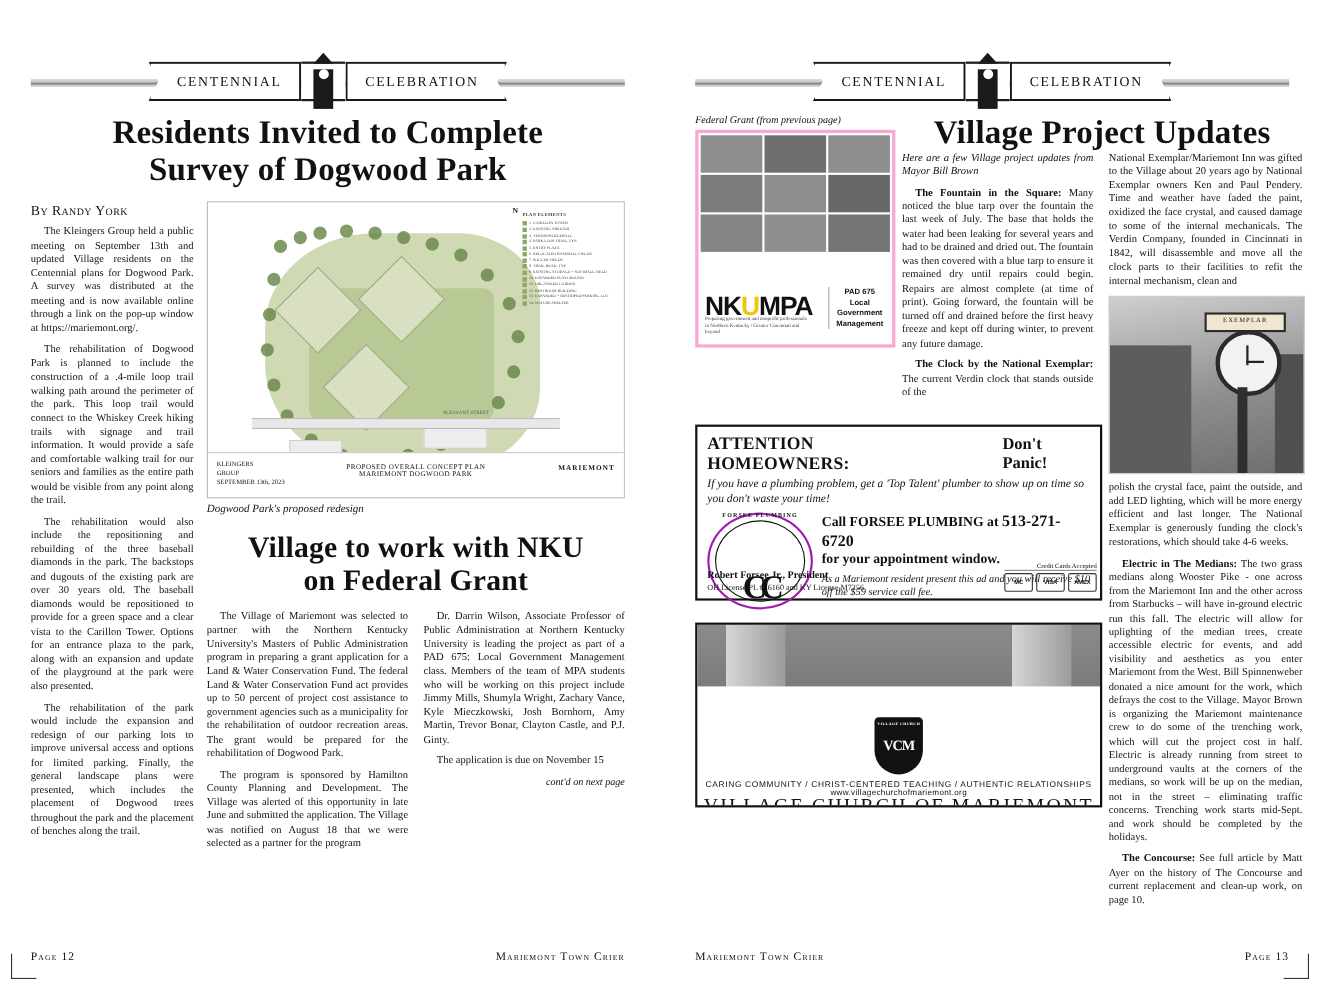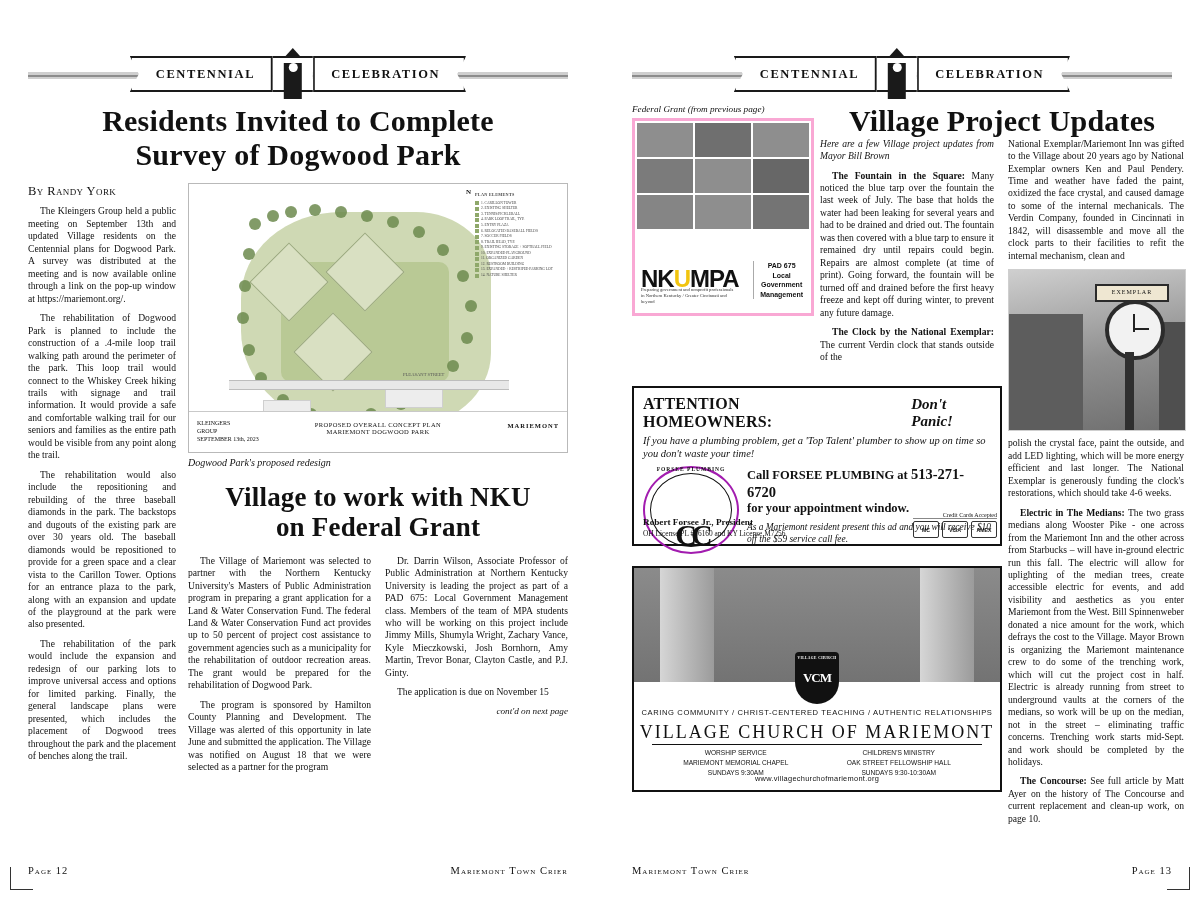--- a/index.html
+++ b/index.html
@@ -12,21 +12,21 @@
   .page{position:relative;box-sizing:border-box;}
   .page-left{width:600px;height:900px;padding:56px 32px 40px 28px;}
   .page-right{width:600px;height:900px;padding:56px 28px 40px 32px;}
 
   
   .banner{position:relative;height:38px;margin-bottom:10px;}
   .banner .rule{position:absolute;left:0;right:0;top:16px;height:7px;background:#cfcfcf;}
   .banner .rule:after{content:"";position:absolute;left:0;right:0;top:2.5px;height:2px;background:#8c8c8c;}
   .ribbon{position:absolute;left:50%;transform:translateX(-50%);top:0;display:flex;align-items:stretch;height:36px;}
   .ribbon-seg{background:#fff;border:2px solid #1a1a1a;display:flex;align-items:center;justify-content:center;
-    padding:0 16px;font-family:"Liberation Serif",serif;font-weight:bold;letter-spacing:1.6px;font-size:12.5px;}
+    padding:0 16px;font-family:"Liberation Serif",serif;font-weight:normal;letter-spacing:1.6px;font-size:12.5px;}
   .ribbon-seg.left{clip-path:polygon(0 0,100% 0,100% 100%,0 100%,9px 50%);padding-left:24px;}
   .ribbon-seg.right{clip-path:polygon(0 0,100% 0,calc(100% - 9px) 50%,100% 100%,0 100%);padding-right:24px;}
   .tower{width:40px;background:#fff;border:2px solid #1a1a1a;border-left:none;border-right:none;position:relative;}
   .tower-glyph{position:absolute;left:50%;top:-10px;transform:translateX(-50%);}
   .tower-glyph .cap{width:0;height:0;border-left:9px solid transparent;border-right:9px solid transparent;border-bottom:10px solid #1a1a1a;margin:0 auto;}
   .tower-glyph .body{width:18px;height:36px;background:#1a1a1a;margin:0 auto;}
   .tower-glyph .clock{width:9px;height:9px;border-radius:50%;background:#fff;margin:5px auto 0;}
 
   
   h1.headline{
@@ -100,40 +100,40 @@
   .photo-clock .sign{position:absolute;left:86px;top:14px;width:70px;height:14px;background:#efe7d2;border:2px solid #2b2b2b;
     font-size:6px;text-align:center;line-height:12px;letter-spacing:1px;font-family:"Liberation Serif",serif;}
   .photo-clock .bldg{position:absolute;left:0;top:44px;width:74px;height:116px;background:#5d5d5d;}
   .photo-clock .bldg2{position:absolute;right:0;top:52px;width:26px;height:108px;background:#4f4f4f;}
 
   
   .ad{border:2px solid #111;background:#fff;padding:7px 9px;box-sizing:border-box;}
   .ad-plumb{width:370px;height:160px;position:relative;}
   .ad-head{display:flex;align-items:baseline;justify-content:space-between;}
   .ad-head .t1{font-family:"Liberation Serif",serif;font-weight:bold;font-size:16px;letter-spacing:.2px;}
-  .ad-head .t2{font-family:"Liberation Serif",serif;font-weight:bold;font-style:italic;font-size:15px;margin-left:40px;}
+  .ad-head .t2{font-family:"Liberation Serif",serif;font-weight:bold;font-size:15px;margin-left:40px;}
   .ad-sub{font-family:"Liberation Serif",serif;font-style:italic;font-size:10.5px;line-height:1.25;margin-top:3px;}
   .ad-body{display:flex;gap:8px;margin-top:6px;}
   .fp-logo{width:92px;height:84px;border-radius:50%;border:2px solid #a21caf;display:flex;align-items:flex-end;justify-content:center;position:relative;flex:0 0 auto;}
   .fp-logo .ring{position:absolute;inset:5px;border:1px solid #111;border-radius:50%;}
   .fp-logo .cc{font-family:"Liberation Serif",serif;font-size:30px;font-weight:bold;letter-spacing:-6px;}
   .fp-logo .fp-name{position:absolute;top:-2px;left:0;right:0;text-align:center;font-size:5.5px;letter-spacing:1px;font-weight:bold;}
   .ad-right{flex:1;}
   .ad-call{font-family:"Liberation Serif",serif;font-weight:bold;font-size:12.5px;line-height:1.2;}
   .ad-call .phone{font-size:14.5px;}
   .ad-ital{font-style:italic;font-size:9.4px;line-height:1.28;margin-top:5px;}
   .ad-foot{position:absolute;left:9px;right:3px;bottom:6px;display:flex;justify-content:space-between;align-items:flex-end;}
   .ad-foot .nm{font-size:9.2px;font-weight:bold;line-height:1.25;}
   .ad-foot .nm small{display:block;font-weight:normal;font-size:7.4px;}
   .cards{text-align:right;}
   .cards .lbl{font-size:6px;border-bottom:1px solid #888;margin-bottom:2px;}
   .cards .row{display:flex;gap:3px;justify-content:flex-end;}
   .cards .cd{width:24px;height:15px;border:1px solid #333;border-radius:2px;font-size:5.2px;display:flex;align-items:center;justify-content:center;font-family:"Liberation Sans",sans-serif;font-weight:bold;}
 
-  .ad-church{width:370px;height:226px;position:relative;overflow:hidden;background:#efefef;}
+  .ad-church{width:370px;height:168px;position:relative;overflow:hidden;background:#efefef;}
   .ch-photo{position:absolute;inset:0;background:linear-gradient(180deg,#8b8b8b,#5c5c5c);}
   .ch-photo .col1,.ch-photo .col2{position:absolute;top:0;bottom:0;width:54px;background:linear-gradient(90deg,#d6d6d6,#9b9b9b);}
   .ch-photo .col1{left:26px;}
   .ch-photo .col2{right:26px;}
   .ch-white{position:absolute;left:0;right:0;bottom:0;height:108px;background:#fff;}
   .ch-shield{position:absolute;left:50%;top:84px;transform:translateX(-50%);width:44px;height:52px;background:#111;
     border-radius:4px 4px 22px 22px;display:flex;align-items:center;justify-content:center;color:#fff;font-size:13px;font-weight:bold;letter-spacing:-1px;}
   .ch-shield .banner-sm{position:absolute;top:4px;left:0;right:0;text-align:center;font-size:3.6px;letter-spacing:.4px;}
   .ch-tag{position:absolute;left:0;right:0;top:140px;text-align:center;font-family:"Liberation Sans",sans-serif;font-size:7.6px;letter-spacing:.6px;}
   .ch-name{position:absolute;left:0;right:0;top:154px;text-align:center;font-family:"Liberation Serif",serif;font-size:18px;letter-spacing:2px;}

